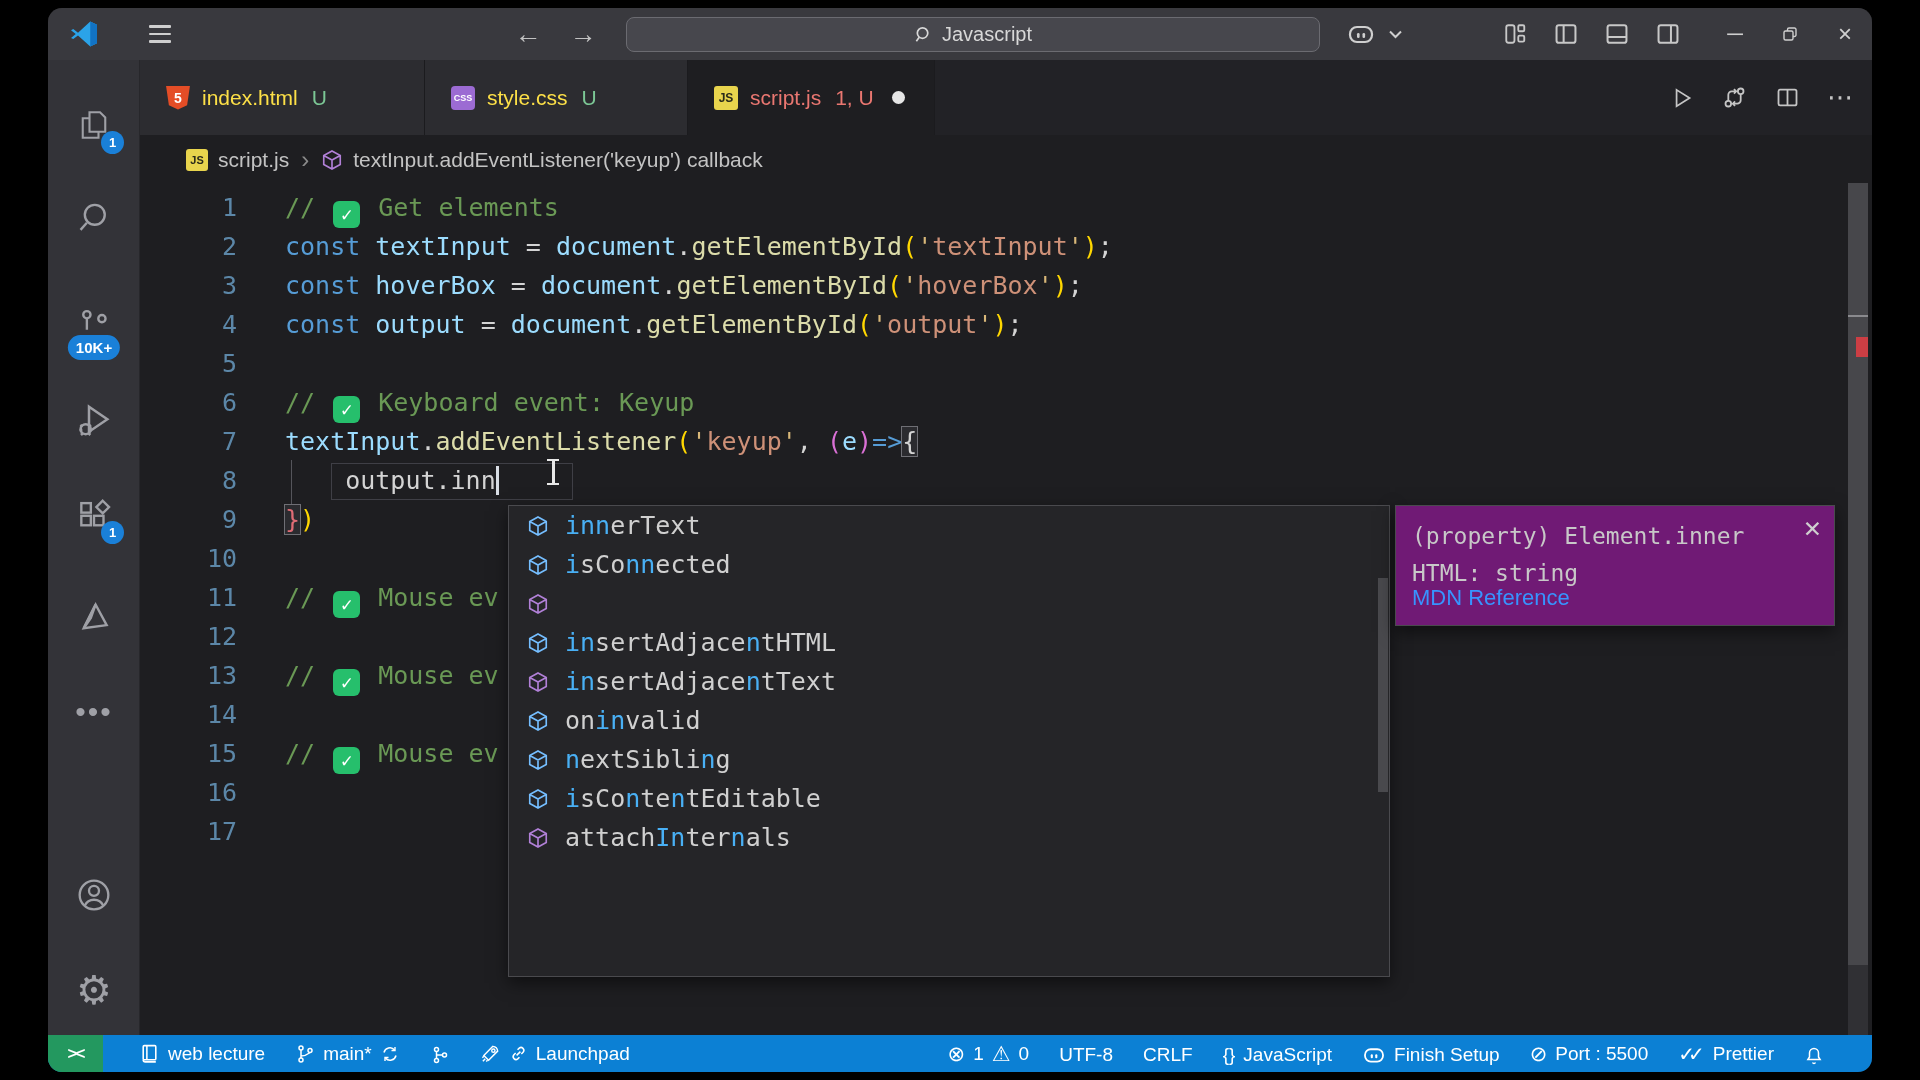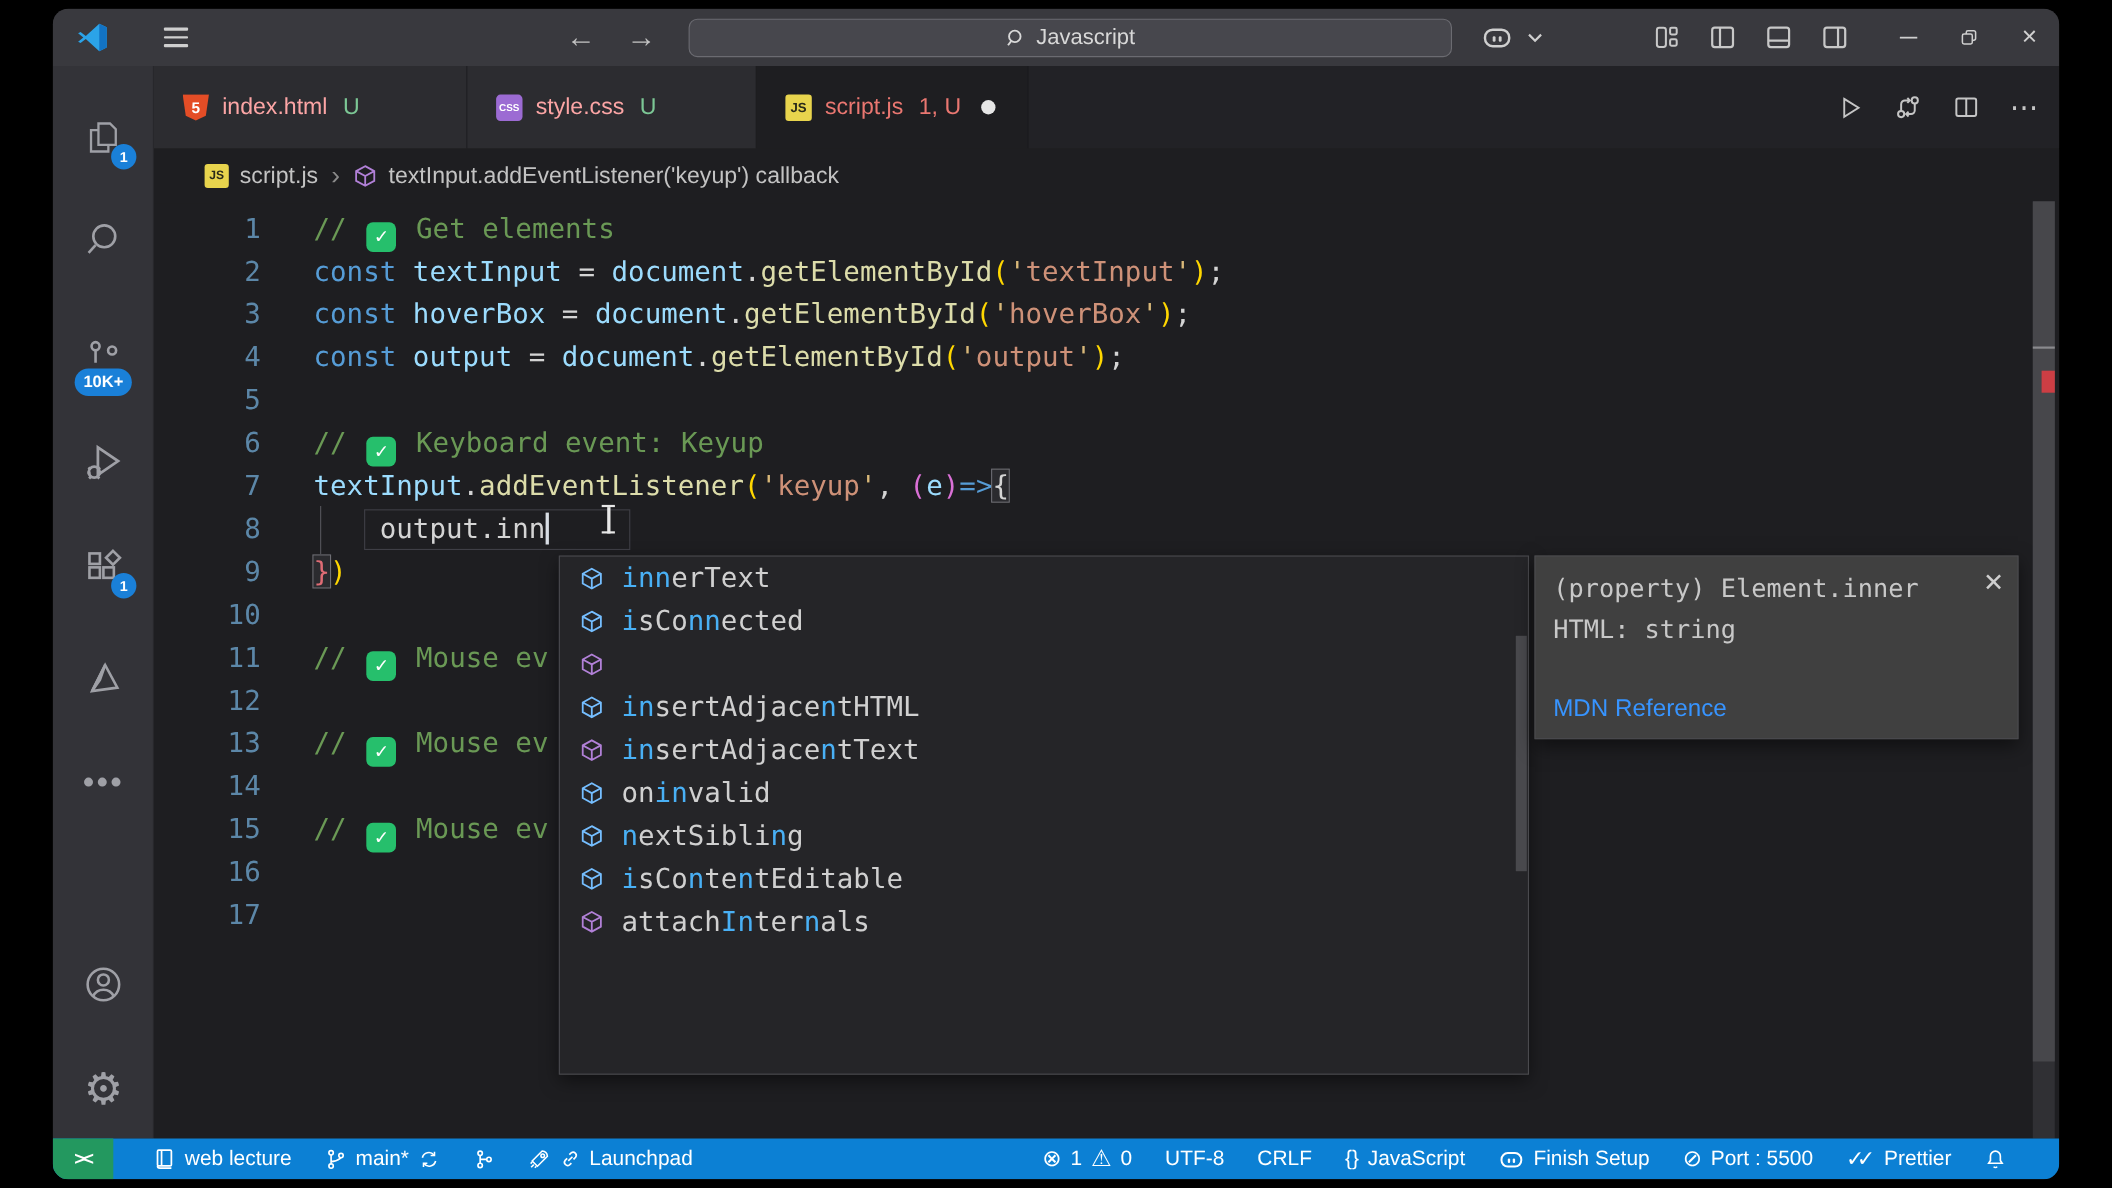--- a/index.html
+++ b/index.html
@@ -25,21 +25,21 @@
   .li1{left:1447px;} .li2{left:1498px;} .li3{left:1549px;} .li4{left:1600px;}
   .win-min{left:1667px;width:40px;font-size:22px;}
   .win-restore{left:1722px;width:40px;}
   .win-close{left:1777px;width:40px;font-size:24px;}
 
   
   .statusbar { position:absolute; left:0; bottom:0; width:100%; height:37px; background:#0c80d4;
                display:flex; align-items:center; color:#fff; font-size:19px; }
   .remote { width:55px; height:37px; background:#23985f; display:flex; align-items:center; justify-content:center;
             font-weight:bold; font-size:17px; letter-spacing:-2px; }
-  .sb-group { display:flex; align-items:center; }
+  .sb-group { display:flex; align-items:flex-end; }
   .sb-left { margin-left:36px; gap:30px; }
   .sb-right { margin-left:auto; margin-right:48px; gap:30px; }
   .sb-item { display:flex; align-items:center; gap:8px; white-space:nowrap; }
   .sb-item svg { display:block; }
   .dblcheck { letter-spacing:-7px; font-size:20px; padding-right:7px; }
 
   
   .main { position:absolute; left:0; top:52px; right:0; bottom:37px; }
 
   
@@ -53,21 +53,21 @@
   .more-glyph { font-size:30px; letter-spacing:2px; }
 
   
   .editor { position:absolute; left:92px; right:0; top:0; bottom:0; background:#1e1e21; }
 
   
   .tabstrip { position:absolute; left:0; top:0; right:0; height:75px; background:#222226; }
   .tab { position:absolute; top:0; height:75px; display:flex; align-items:center; gap:12px; padding:0 26px;
          background:#2c2c30; border-right:1px solid #1b1b1e; font-size:21px; }
   .tab.active { background:#1e1e21; }
-  .tab-label-green { color:#fca5a5; } .tab-suffix-green { color:#7cc795; margin-left:2px; }
+  .tab-label-green { color:#fde047; } .tab-suffix-green { color:#7cc795; margin-left:2px; }
   .tab-label-red { color:#ea7771; } .tab-suffix-red { color:#ea7771; margin-left:2px; }
   .dirty-dot { width:13px; height:13px; border-radius:50%; background:#e6e6e6; margin-left:6px; }
   .fico { width:24px; height:24px; display:flex; align-items:center; justify-content:center; flex:none; }
   .html-ico { background:#e44d26; color:#fff; font-weight:bold; font-size:14px;
               clip-path:polygon(0 0,100% 0,88% 82%,50% 100%,12% 82%); }
   .css-ico { background:#9c6bd3; color:#fff; font-weight:bold; font-size:9px; border-radius:4px; }
   .js-ico  { background:#e8d44d; color:#2a2a1a; font-weight:bold; font-size:12px; border-radius:3px; }
   .editor-actions { position:absolute; top:0; right:18px; height:75px; display:flex; align-items:center; gap:26px; color:#c5c5c5; }
 
   
@@ -103,21 +103,21 @@
   .suggest { position:absolute; left:368px; top:445px; width:882px; height:472px; background:#252528;
              border:1px solid #4a4a4e; box-shadow:0 6px 16px rgba(0,0,0,.5); }
   .srow { position:relative; height:39px; display:flex; align-items:center; padding-left:18px; gap:16px;
           font-family:"DejaVu Sans Mono", monospace; font-size:25px; color:#d0d0d0; }
   .srow.selected { background:#04395e; color:#fff; }
   .tk-hl { color:#49b0f5; }
   .srow.selected .tk-hl { color:#5fc0ff; }
   .suggest-scrollbar { position:absolute; right:1px; top:72px; width:10px; height:214px; background:#55555a; opacity:.75; }
 
   
-  .docpanel { position:absolute; left:1255px; top:445px; width:440px; height:167px; background:#404040;
+  .docpanel { position:absolute; left:1255px; top:445px; width:440px; height:121px; background:#701a75;
               border:1px solid #4a4a4e; box-shadow:0 6px 16px rgba(0,0,0,.5); padding:12px 16px; }
   .doc-sig { font-family:"DejaVu Sans Mono", monospace; font-size:23px; color:#c8c8c8; line-height:37px; white-space:pre; }
   .doc-close { position:absolute; right:12px; top:10px; color:#cfcfcf; font-size:23px; }
   .doc-link { position:absolute; left:16px; bottom:14px; color:#3794ff; font-size:22px; }
 
   
   .ed-scrollbar { position:absolute; right:4px; top:123px; width:20px; bottom:0; background:#303034; }
   .ed-thumb { position:absolute; left:0; top:0; width:100%; height:782px; background:#47474b; }
   .ed-visline { position:absolute; left:0; top:132px; width:100%; height:2px; background:#8a8a8e; }
   .ed-errmark { position:absolute; right:0; top:154px; width:12px; height:20px; background:#cc3e44; }

